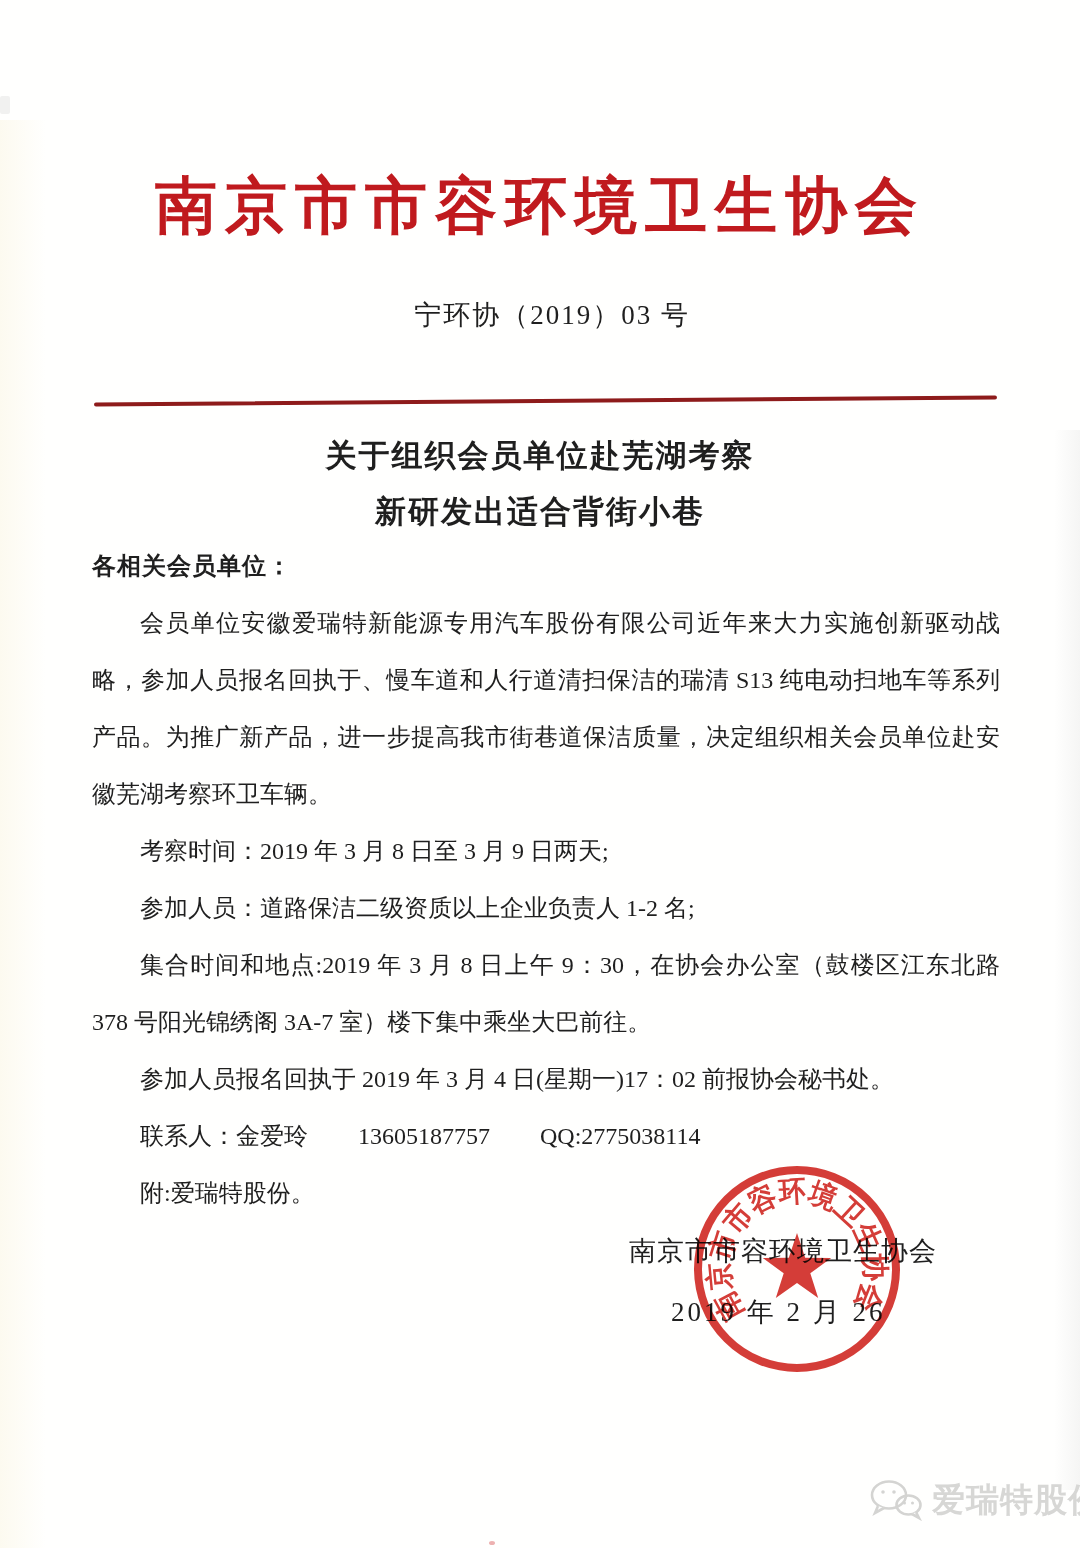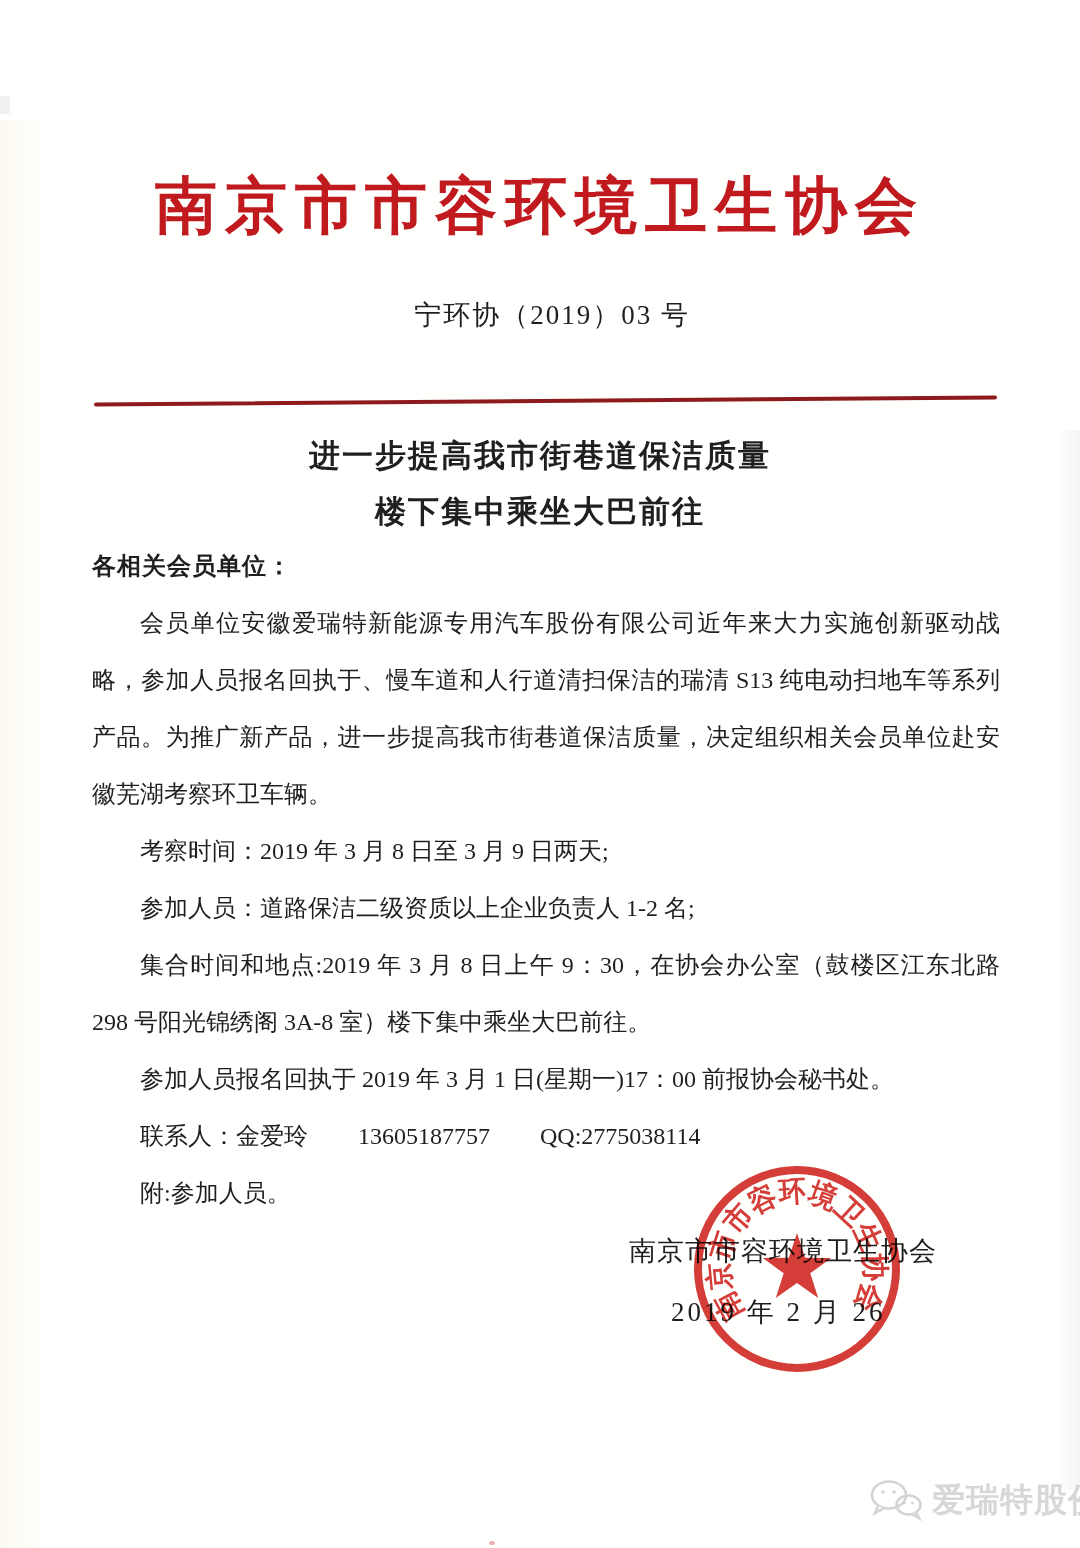--- a/index.html
+++ b/index.html
@@ -77,35 +77,35 @@
   <div class="mark-topleft"></div>
   <div class="mark-dot"></div>
 
   <h1 class="org">南京市市容环境卫生协会</h1>
 
   <div class="docnum">宁环协（2019）03 号</div>
 
   <div class="rule"></div>
 
   <div class="title">
-    <div>进一步提高我市街巷道保洁质量</div>
-    <div>楼下集中乘坐大巴前往</div>
+    <div>关于组织会员单位赴芜湖考察</div>
+    <div>新研发出适合背街小巷</div>
   </div>
 
   <div class="content">
     <p class="salutation">各相关会员单位：</p>
     <p class="indent">会员单位安徽爱瑞特新能源专用汽车股份有限公司近年来大力实施创新驱动战略，参加人员报名回执于、慢车道和人行道清扫保洁的瑞清 S13 纯电动扫地车等系列产品。为推广新产品，进一步提高我市街巷道保洁质量，决定组织相关会员单位赴安徽芜湖考察环卫车辆。</p>
     <p class="indent">考察时间：2019 年 3 月 8 日至 3 月 9 日两天;</p>
     <p class="indent">参加人员：道路保洁二级资质以上企业负责人 1-2 名;</p>
-    <p class="indent">集合时间和地点:2019 年 3 月 8 日上午 9：30，在协会办公室（鼓楼区江东北路 298 号阳光锦绣阁 3A-8 室）楼下集中乘坐大巴前往。</p>
-    <p class="indent">参加人员报名回执于 2019 年 3 月 1 日(星期一)17：00 前报协会秘书处。</p>
+    <p class="indent">集合时间和地点:2019 年 3 月 8 日上午 9：30，在协会办公室（鼓楼区江东北路 378 号阳光锦绣阁 3A-7 室）楼下集中乘坐大巴前往。</p>
+    <p class="indent">参加人员报名回执于 2019 年 3 月 4 日(星期一)17：02 前报协会秘书处。</p>
     <p class="indent contact">
       <span>联系人：金爱玲</span><span class="gap">13605187757</span><span class="gap">QQ:2775038114</span>
     </p>
-    <p class="indent">附:参加人员。</p>
+    <p class="indent">附:爱瑞特股份。</p>
   </div>
 
   <div class="sig-org">南京市市容环境卫生协会</div>
   <div class="sig-date">2019 年 2 月 26</div>
 
   <svg class="seal" viewBox="-115 -115 230 230" aria-hidden="true">
     <circle cx="0" cy="0" r="99" fill="none" stroke="#d2312b" stroke-width="8"></circle>
     <polygon fill="#d2312b" points="0,-36 8.2,-11.3 34.2,-11.1 13.3,4.3 21.2,29.1 0,14 -21.2,29.1 -13.3,4.3 -34.2,-11.1 -8.2,-11.3"></polygon>
     <path id="sealArc" d="M -52.1,43.7 A 68,68 0 1 1 52.1,43.7" fill="none"></path>
     <text font-size="29" fill="#d2312b" textLength="300" lengthAdjust="spacingAndGlyphs">

